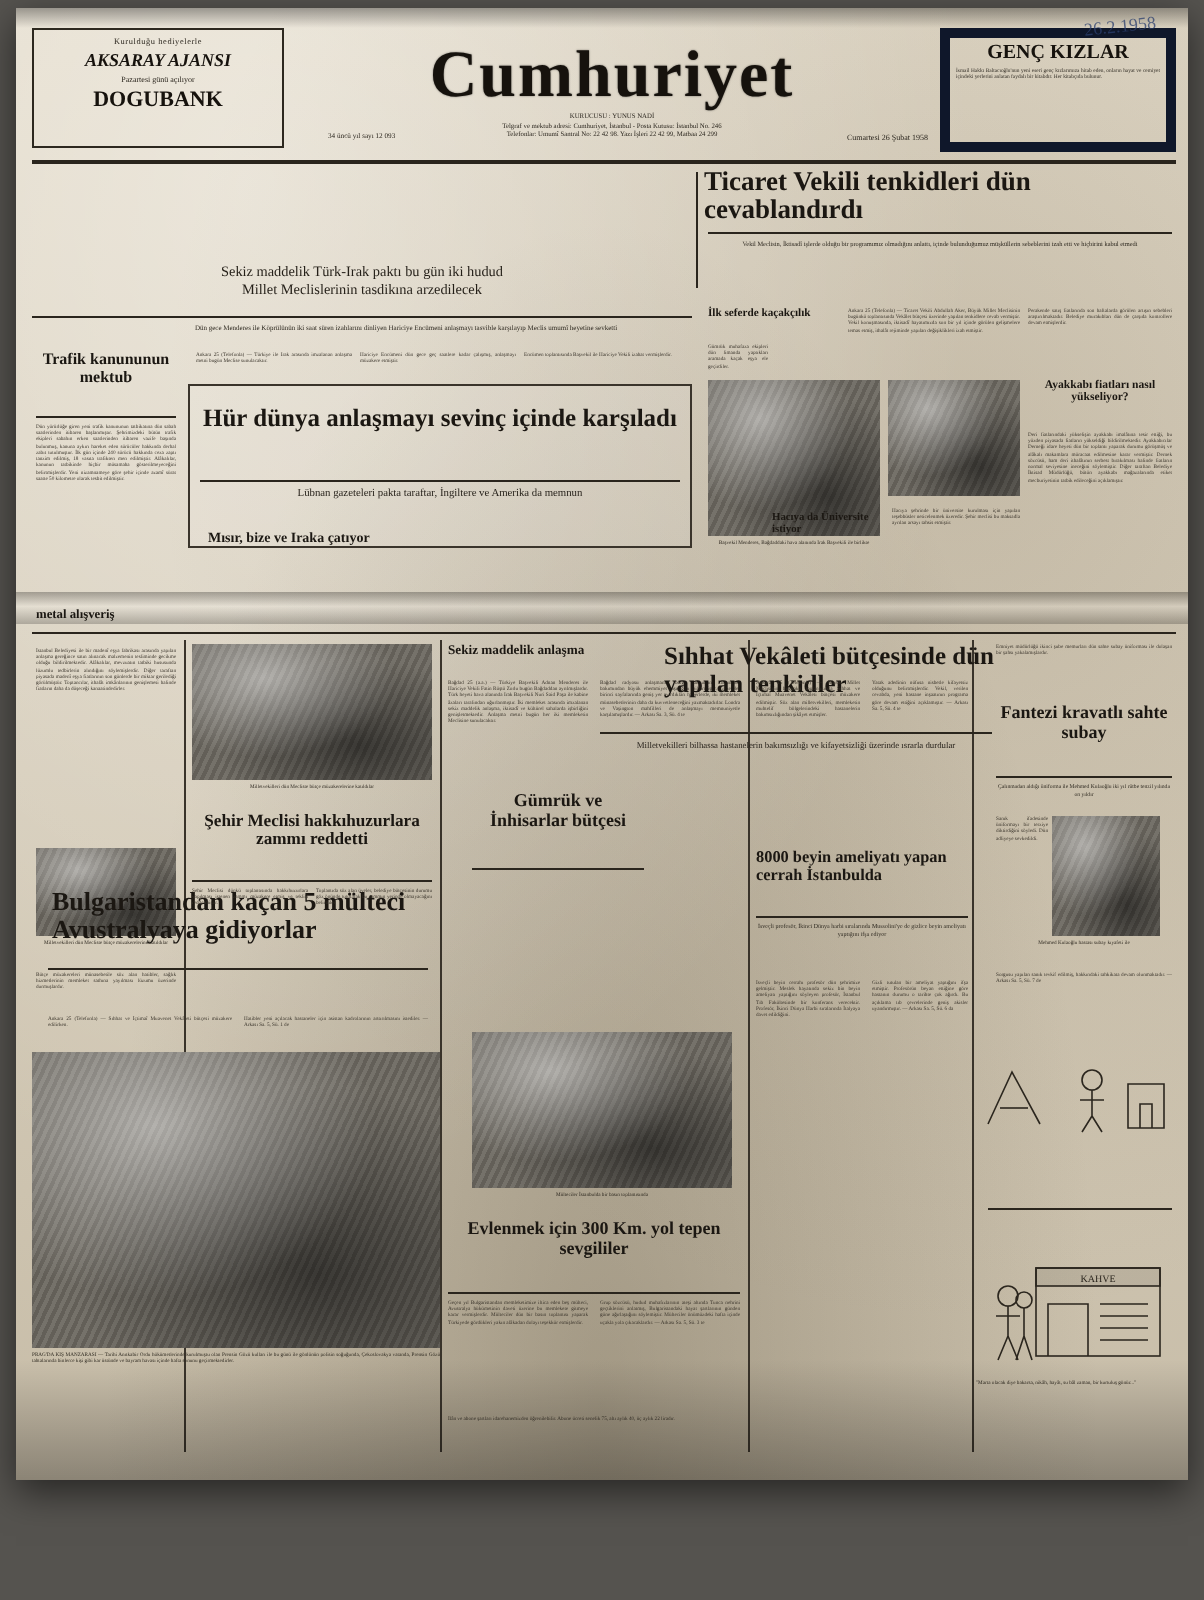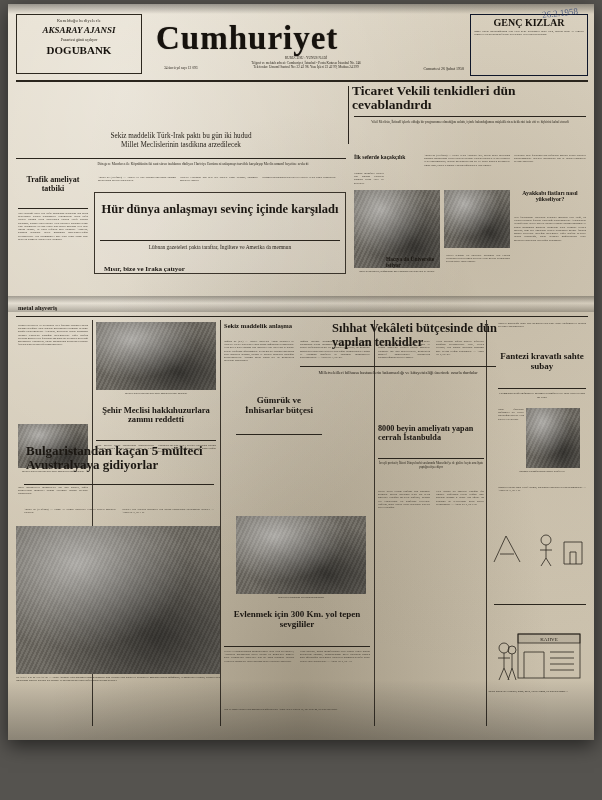--- a/index.html
+++ b/index.html
@@ -40,31 +40,31 @@
      background:
        radial-gradient(ellipse at 30% 25%, rgba(255,255,255,.45), rgba(255,255,255,0) 55%),
        radial-gradient(ellipse at 70% 75%, rgba(0,0,0,.5), rgba(0,0,0,0) 60%),
        repeating-linear-gradient(115deg, rgba(0,0,0,.10) 0 2px, rgba(255,255,255,.05) 2px 4px);
   }
   .cap{font-size:2.6px;line-height:1.2;color:#2e2920;text-align:center;}
 
   
   .masthead{position:absolute;left:8px;top:6px;width:572px;height:70px;}
   .mast-title{
-    position:absolute;left:140px;top:10px;width:300px;text-align:left;
+    position:absolute;left:140px;top:10px;width:300px;text-align:center;
     font-family:"Liberation Serif",serif;font-weight:bold;font-size:33px;letter-spacing:1px;color:#16120d;
     text-shadow:0 0 1px rgba(0,0,0,.5);
   }
   .mast-sub{position:absolute;left:140px;top:46px;width:300px;text-align:center;font-size:3.4px;color:#2c271f;line-height:1.35;}
   .mast-left{position:absolute;left:0;top:4px;width:126px;height:60px;border:1px solid #2d281f;box-sizing:border-box;text-align:center;padding-top:3px;}
   .mast-left .l1{font-size:4.2px;letter-spacing:.3px;color:#2b261e;}
   .mast-left .l2{font-size:9px;font-weight:bold;color:#16120d;margin-top:2px;font-style:italic;}
   .mast-left .l3{font-size:4px;color:#2b261e;margin-top:2px;}
   .mast-left .l4{font-size:11px;font-weight:bold;color:#16120d;margin-top:2px;}
-  .mast-right{position:absolute;right:0;top:4px;width:118px;height:62px;border:1px solid #0f172a;box-sizing:border-box;padding:2px 3px;}
+  .mast-right{position:absolute;right:0;top:4px;width:118px;height:62px;border:5px solid #0f172a;box-sizing:border-box;padding:2px 3px;}
   .mast-right .r1{font-size:10px;font-weight:bold;text-align:center;color:#16120d;}
   .mast-right .r2{font-size:2.7px;line-height:1.25;color:#332e26;text-align:justify;margin-top:2px;}
   .mast-date{position:absolute;right:124px;top:56px;font-size:4px;color:#2b261e;}
   .mast-no{position:absolute;left:148px;top:56px;font-size:3.6px;color:#2b261e;}
   .penmark{position:absolute;right:10px;top:-2px;font-family:"Liberation Serif",serif;font-size:9px;color:#2b3f6e;transform:rotate(-6deg);opacity:.75;}
 
   
   .h1a{position:absolute;left:8px;top:80px;width:330px;font-size:18.5px;}
   .h1b{position:absolute;left:344px;top:80px;width:236px;font-size:13.5px;}
   .deck{position:absolute;left:8px;top:128px;width:330px;text-align:center;font-size:7.2px;line-height:1.25;color:#241f18;}
@@ -111,21 +111,21 @@
     <div class="deck">
       <div>Sekiz maddelik Türk-Irak paktı bu gün iki hudud</div>
       <div>Millet Meclislerinin tasdikına arzedilecek</div>
     </div>
     <div class="rule" style="left:8px;top:154px;width:330px;height:1px;"></div>
     <div class="blk" style="left:60px;top:158px;width:270px;font-size:3.5px;line-height:1.3;text-align:center;color:#2e2920;">Dün gece Menderes ile Köprülünün iki saat süren izahlarını dinliyen Hariciye Encümeni anlaşmayı tasvible karşılayıp Meclis umumî heyetine sevketti</div>
 
     <div class="blk" style="left:346px;top:116px;width:232px;font-size:3.2px;line-height:1.35;text-align:center;color:#2e2920;">Vekil Meclisin, İktisadî işlerde olduğu bir programımız olmadığını anlattı, içinde bulunduğumuz müşküllerin sebeblerini izah etti ve hiçbirini kabul etmedi</div>
     <div class="rule" style="left:346px;top:112px;width:232px;height:1px;"></div>
 
-    <div class="blk" style="left:10px;top:172px;width:70px;text-align:center;font-size:8px;font-weight:bold;line-height:1.1;color:#1b1712;">Trafik ameliyat tatbiki</div>
+    <div class="blk" style="left:10px;top:172px;width:70px;text-align:center;font-size:8px;font-weight:bold;line-height:1.1;color:#1b1712;">Trafik kanununun mektub</div>
     <div class="rule" style="left:10px;top:204px;width:70px;height:1px;"></div>
     <div class="blk tiny" style="left:10px;top:208px;width:70px;height:92px;overflow:hidden;">
       Dün yürürlüğe giren yeni trafik kanununun tatbikatına dün sabah saatlerinden itibaren başlanmıştır. Şehrimizdeki bütün trafik ekipleri sabahın erken saatlerinden itibaren vazife başında bulunmuş, kanuna aykırı hareket eden sürücüler hakkında derhal zabıt tutulmuştur. İlk gün içinde 240 sürücü hakkında ceza zaptı tanzim edilmiş, 18 vasıta trafikten men edilmiştir. Alâkalılar, kanunun tatbikinde hiçbir müsamaha gösterilmeyeceğini belirtmişlerdir. Yeni nizamnameye göre şehir içinde azamî sürat saatte 50 kilometre olarak tesbit edilmiştir.
     </div>
 
     <div class="box" style="left:86px;top:188px;width:252px;height:82px;background:rgba(255,255,255,.10);"></div>
     <div class="blk hd" style="left:92px;top:198px;width:240px;text-align:center;font-size:12.5px;line-height:1.12;">Hür dünya anlaşmayı sevinç içinde karşıladı</div>
     <div class="rule" style="left:92px;top:236px;width:240px;height:1px;"></div>
     <div class="blk" style="left:92px;top:240px;width:240px;text-align:center;font-size:5.4px;line-height:1.25;color:#241f18;">Lübnan gazeteleri pakta taraftar, İngiltere ve Amerika da memnun</div>
     <div class="blk hd" style="left:96px;top:262px;width:120px;font-size:7px;line-height:1.1;">Mısır, bize ve Iraka çatıyor</div>

